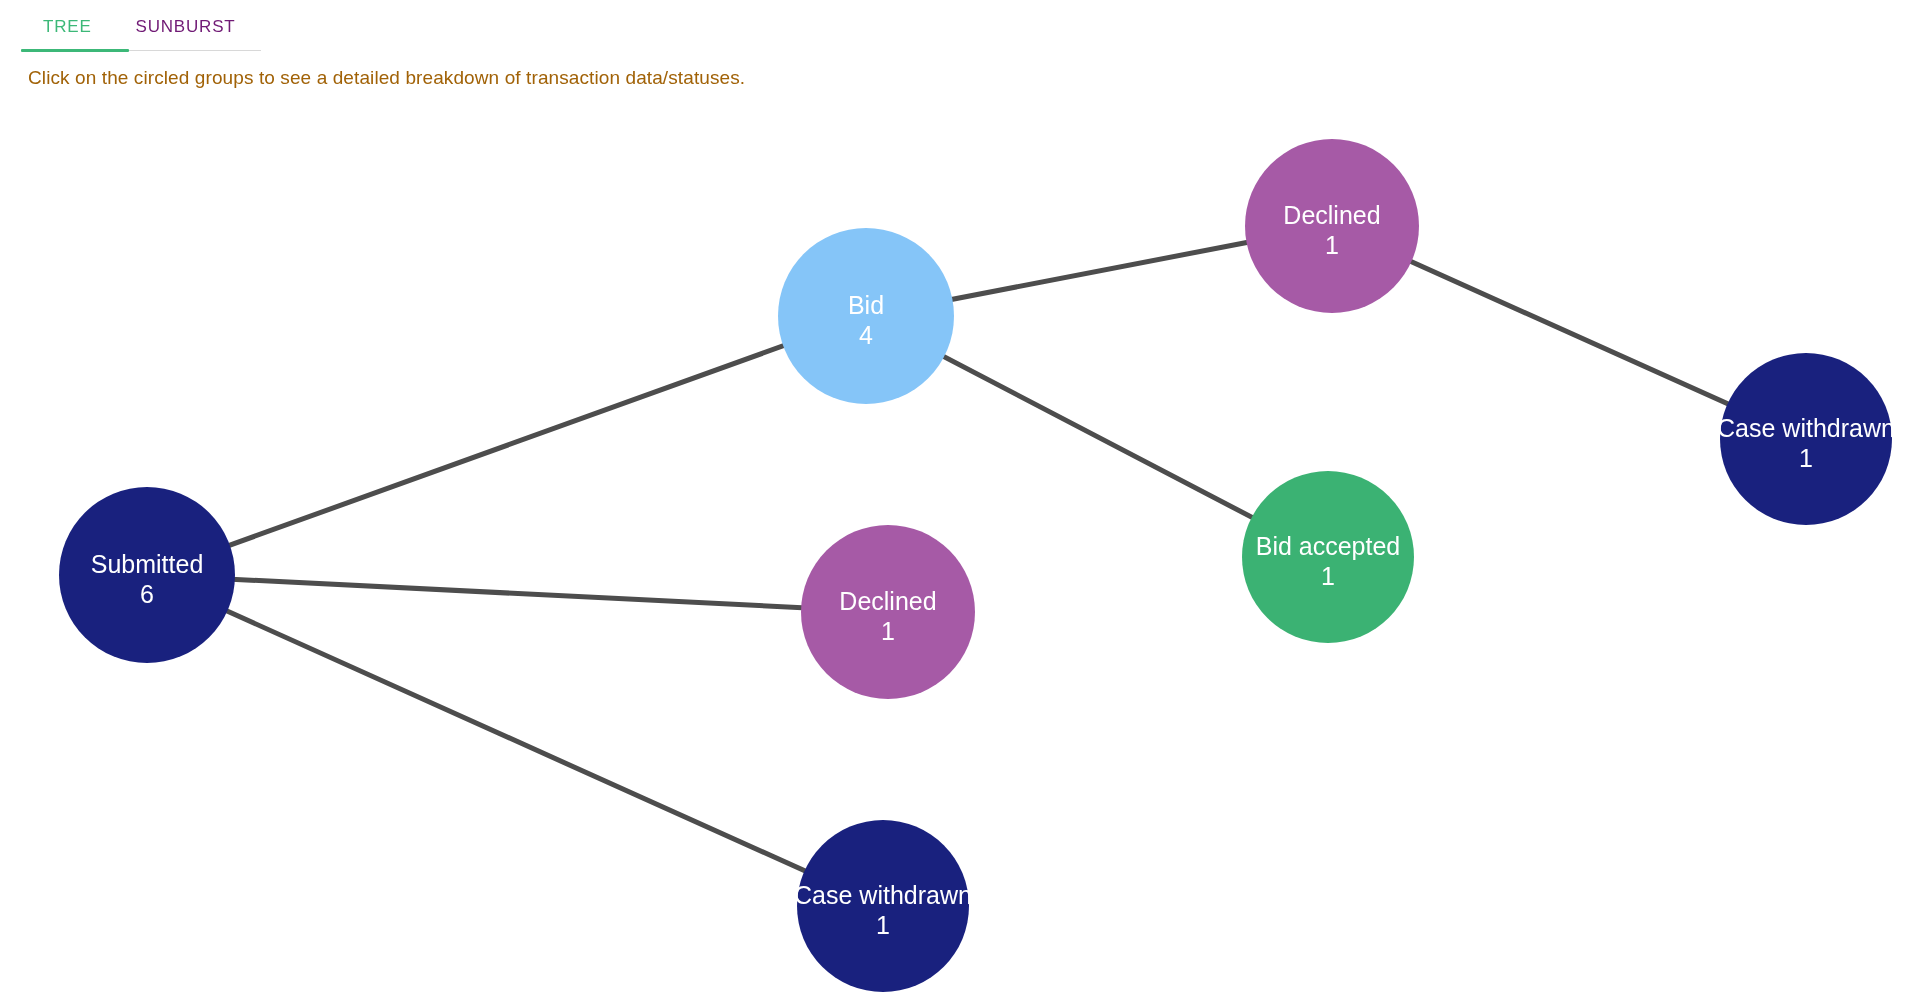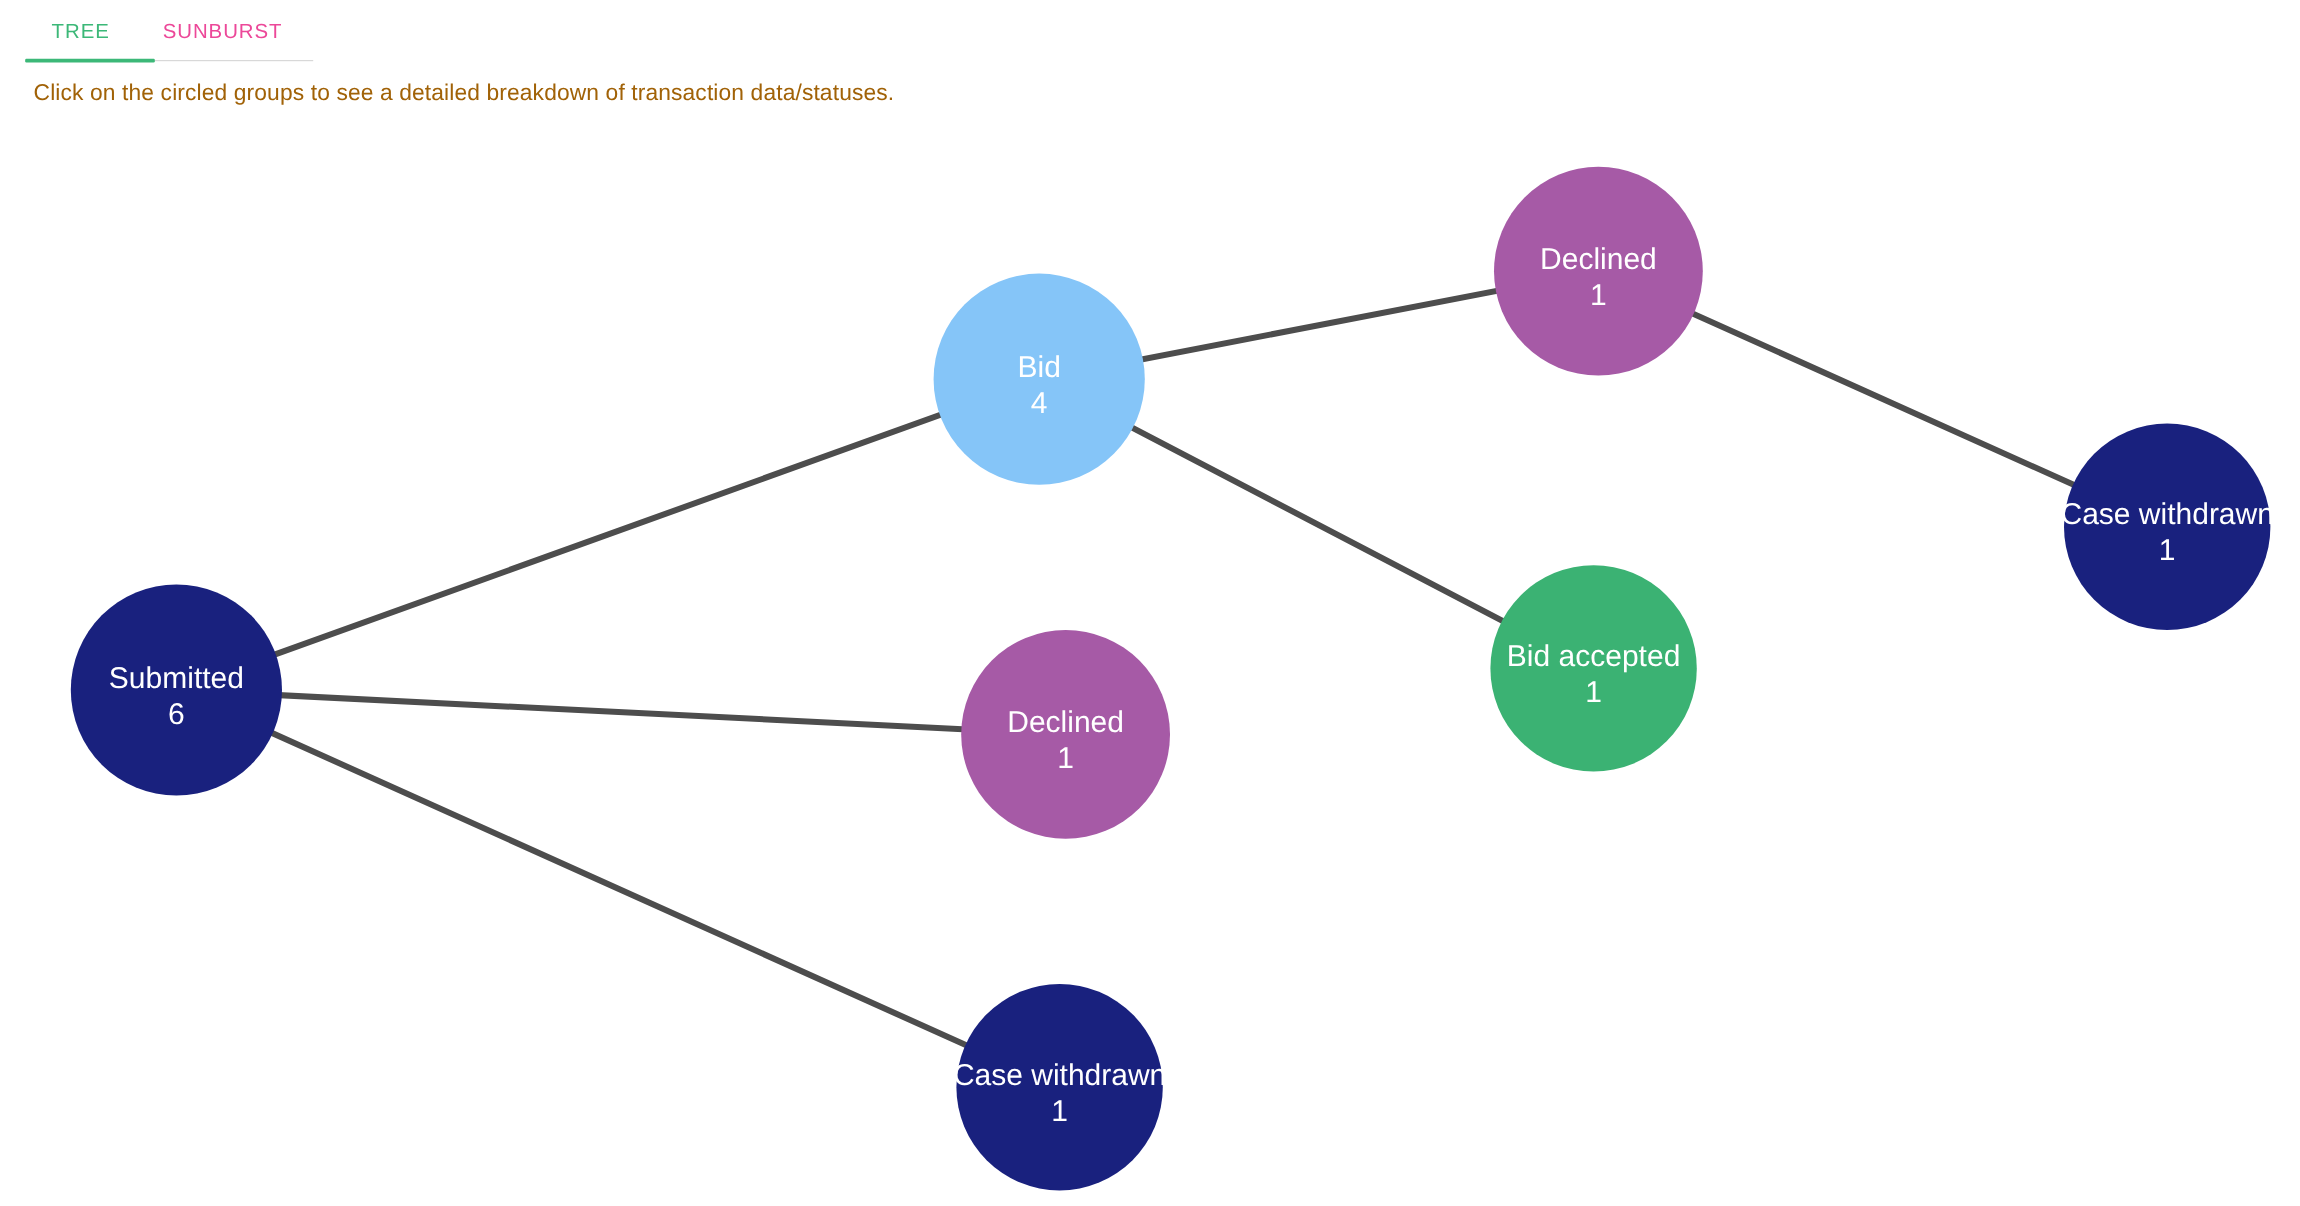--- a/index.html
+++ b/index.html
@@ -37,21 +37,21 @@
     letter-spacing: 0.8px;
     font-weight: 500;
     text-align: center;
     cursor: pointer;
     background: transparent;
     border: none;
     font-family: "Liberation Sans", sans-serif;
     white-space: nowrap;
   }
   .tab.active { color: #3cb878; }
-  .tab.inactive { color: #ec4899; }
+  .tab.inactive { color: #701a75; }
 
   .tab-underline-track {
     position: absolute;
     left: 21px;
     top: 50px;
     width: 240px;
     height: 1px;
     background: #d8d8d8;
   }
   .tab-underline-active {

